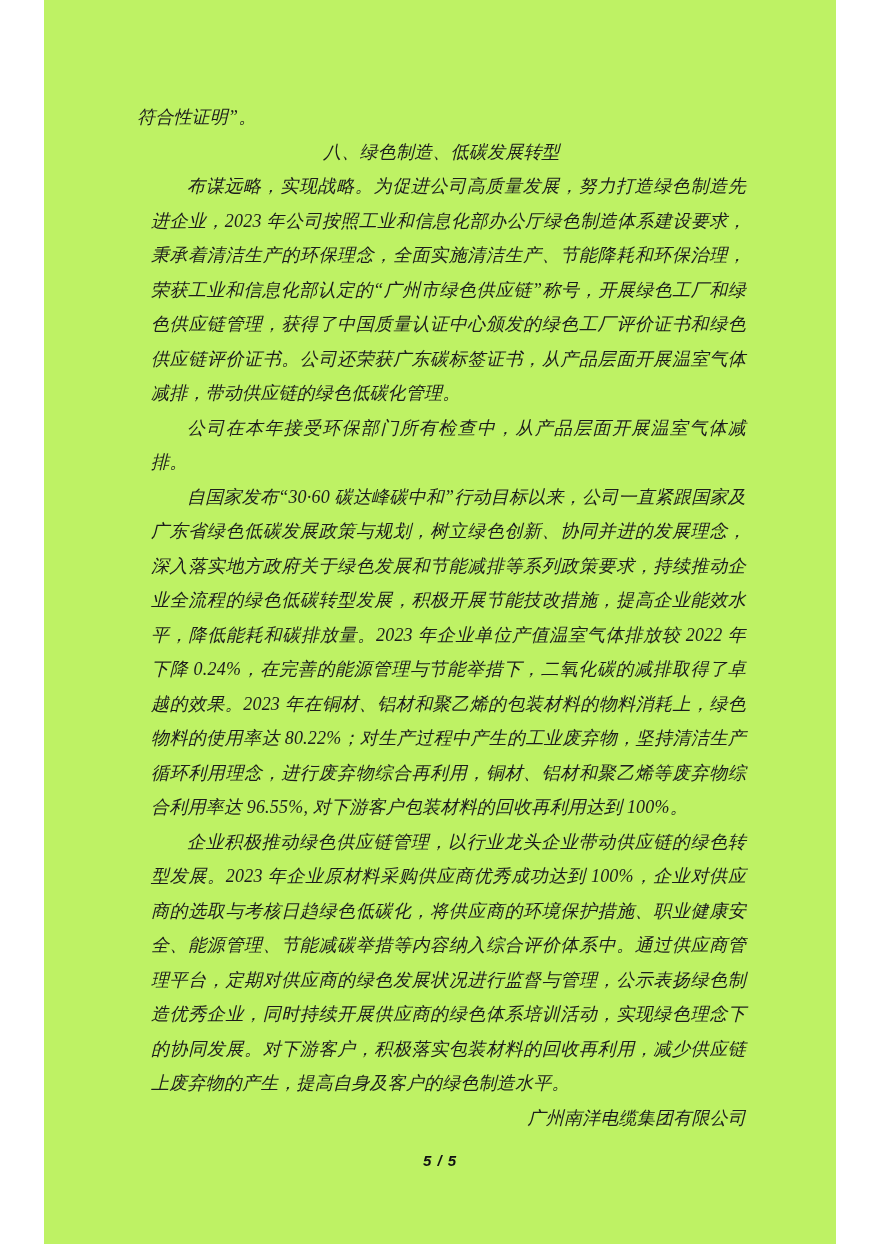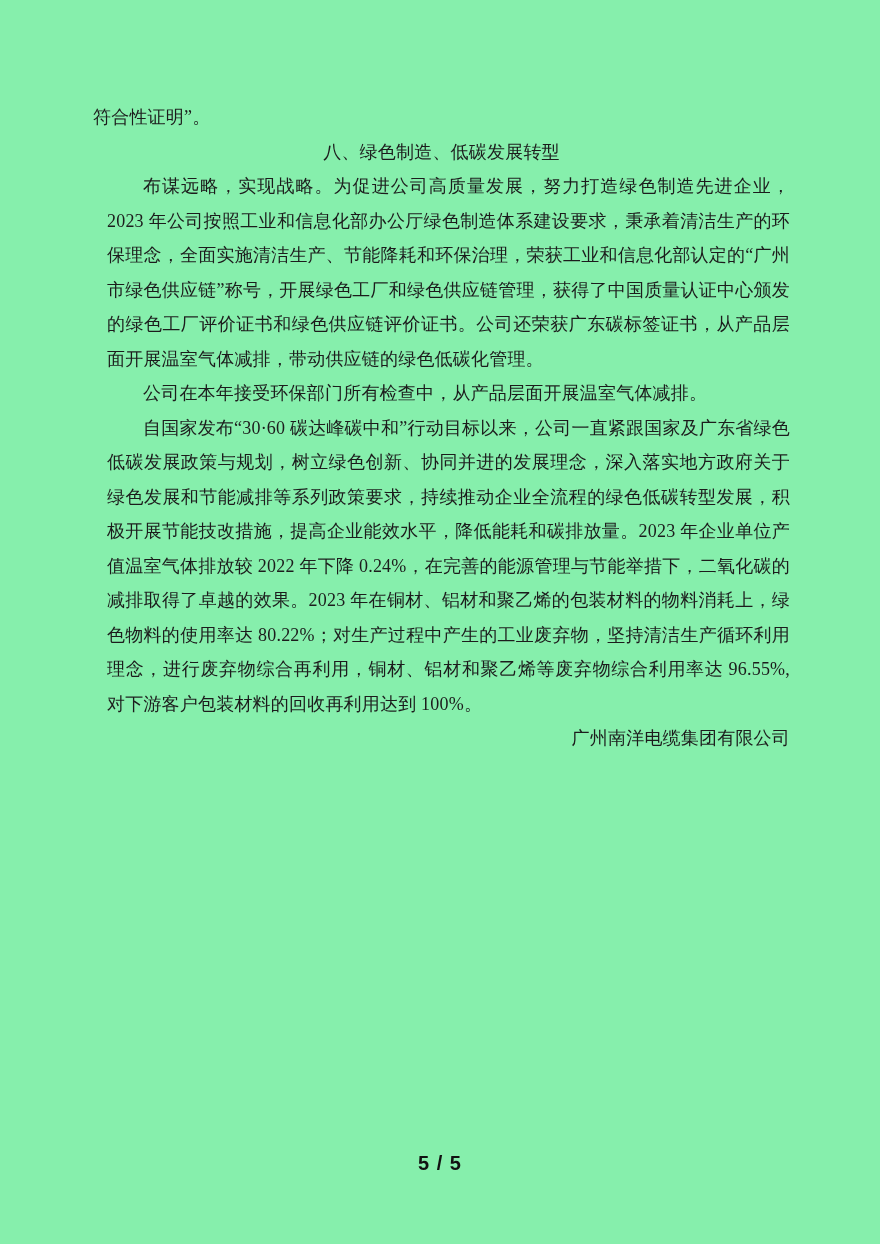--- a/index.html
+++ b/index.html
@@ -2,27 +2,28 @@
 <html lang="zh"><head>
 <meta charset="utf-8">
 <style>
   html, body {
     margin: 0;
     padding: 0;
     background: #ffffff;
   }
   .page {
     position: relative;
-    width: 880px;
+    width: 792px;
     height: 1244px;
     margin: 0 auto;
-    background: #86efac;
+    background: #bef264;
     overflow: hidden;
     font-family: "Liberation Serif", "DejaVu Serif", serif;
     color: #1c1c1c;
+    font-style: italic;
   }
   .content {
     position: absolute;
     left: 93px;
     right: 90px;
     top: 100px;
     font-size: 18px;
     line-height: 34.5px;
     text-align: justify;
     letter-spacing: 0.2px;
@@ -53,35 +54,36 @@
     white-space: nowrap;
   }
   .footer {
     position: absolute;
     left: 0;
     right: 0;
     top: 1152px;
     text-align: center;
     font-family: "Liberation Sans", "DejaVu Sans", sans-serif;
     font-weight: bold;
-    font-size: 20px;
+    font-size: 15px;
     color: #111111;
     letter-spacing: 1px;
   }
 </style>
 </head>
 <body>
 
 <div class="page">
   <div class="content">
     <p class="no-indent">符合性证明”。</p>
     <p class="heading">八、绿色制造、低碳发展转型</p>
     <p class="indent">布谋远略，实现战略。为促进公司高质量发展，努力打造绿色制造先进企业，2023 年公司按照工业和信息化部办公厅绿色制造体系建设要求，秉承着清洁生产的环保理念，全面实施清洁生产、节能降耗和环保治理，荣获工业和信息化部认定的“广州市绿色供应链”称号，开展绿色工厂和绿色供应链管理，获得了中国质量认证中心颁发的绿色工厂评价证书和绿色供应链评价证书。公司还荣获广东碳标签证书，从产品层面开展温室气体减排，带动供应链的绿色低碳化管理。</p>
     <p class="indent">公司在本年接受环保部门所有检查中，从产品层面开展温室气体减排。</p>
     <p class="indent">自国家发布“30·60 碳达峰碳中和”行动目标以来，公司一直紧跟国家及广东省绿色低碳发展政策与规划，树立绿色创新、协同并进的发展理念，深入落实地方政府关于绿色发展和节能减排等系列政策要求，持续推动企业全流程的绿色低碳转型发展，积极开展节能技改措施，提高企业能效水平，降低能耗和碳排放量。2023 年企业单位产值温室气体排放较 2022 年下降 0.24%，在完善的能源管理与节能举措下，二氧化碳的减排取得了卓越的效果。2023 年在铜材、铝材和聚乙烯的包装材料的物料消耗上，绿色物料的使用率达 80.22%；对生产过程中产生的工业废弃物，坚持清洁生产循环利用理念，进行废弃物综合再利用，铜材、铝材和聚乙烯等废弃物综合利用率达 96.55%, 对下游客户包装材料的回收再利用达到 100%。</p>
+    <p class="indent">企业积极推动绿色供应链管理，以行业龙头企业带动供应链的绿色转型发展。2023 年企业原材料采购供应商优秀成功达到 100%，企业对供应商的选取与考核日趋绿色低碳化，将供应商的环境保护措施、职业健康安全、能源管理、节能减碳举措等内容纳入综合评价体系中。通过供应商管理平台，定期对供应商的绿色发展状况进行监督与管理，公示表扬绿色制造优秀企业，同时持续开展供应商的绿色体系培训活动，实现绿色理念下的协同发展。对下游客户，积极落实包装材料的回收再利用，减少供应链上废弃物的产生，提高自身及客户的绿色制造水平。</p>
 
     <div class="sign-block">
       <div class="sign-inner">
         <div class="sign-company">广州南洋电缆集团有限公司</div>
       </div>
     </div>
   </div>
 
   <div class="footer">5 / 5</div>
 </div>

